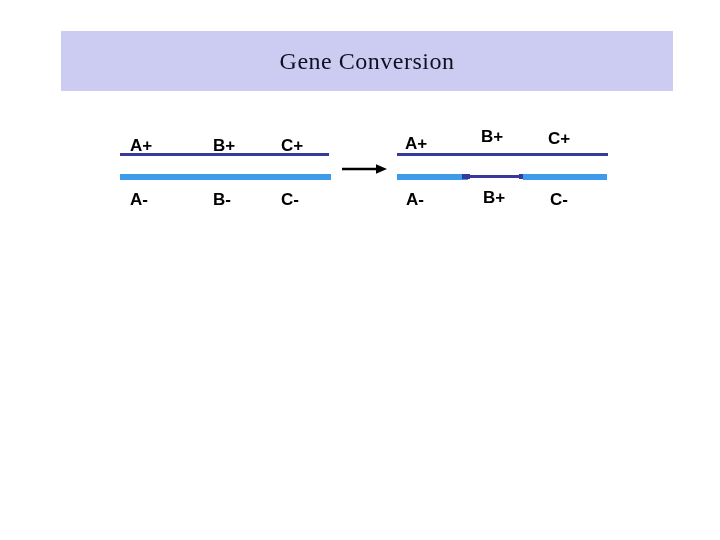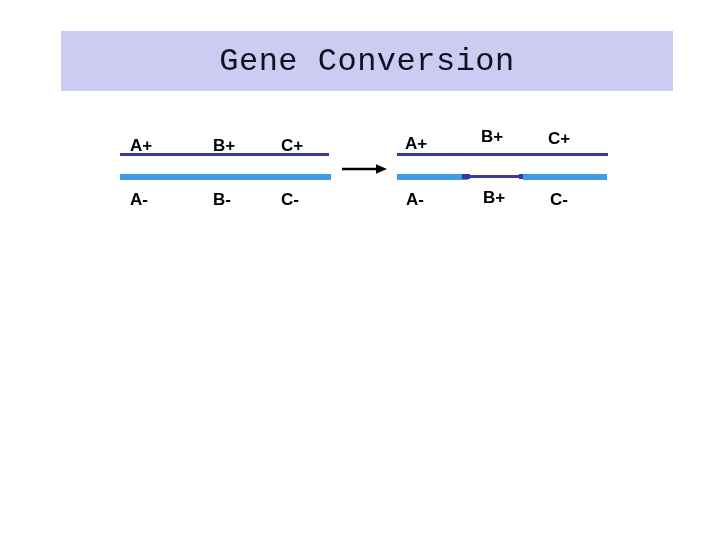--- a/index.html
+++ b/index.html
@@ -21,25 +21,25 @@
     top: 31px;
     width: 612px;
     height: 60px;
     background: #CCCCF2;
     display: flex;
     align-items: center;
     justify-content: center;
   }
   .slide-title {
     margin: 14px;
-    font-size: 32px;
+    font-size: 24px;
     font-weight: 400;
     color: #101022;
     letter-spacing: 0.5px;
-    font-family: Liberation Mono, monospace;
+    font-family: Liberation Serif, serif;
   }
   .glabel {
     position: absolute;
     font-size: 17px;
     font-weight: 700;
     color: #000000;
     line-height: 1;
     white-space: nowrap;
   }
   .line {

